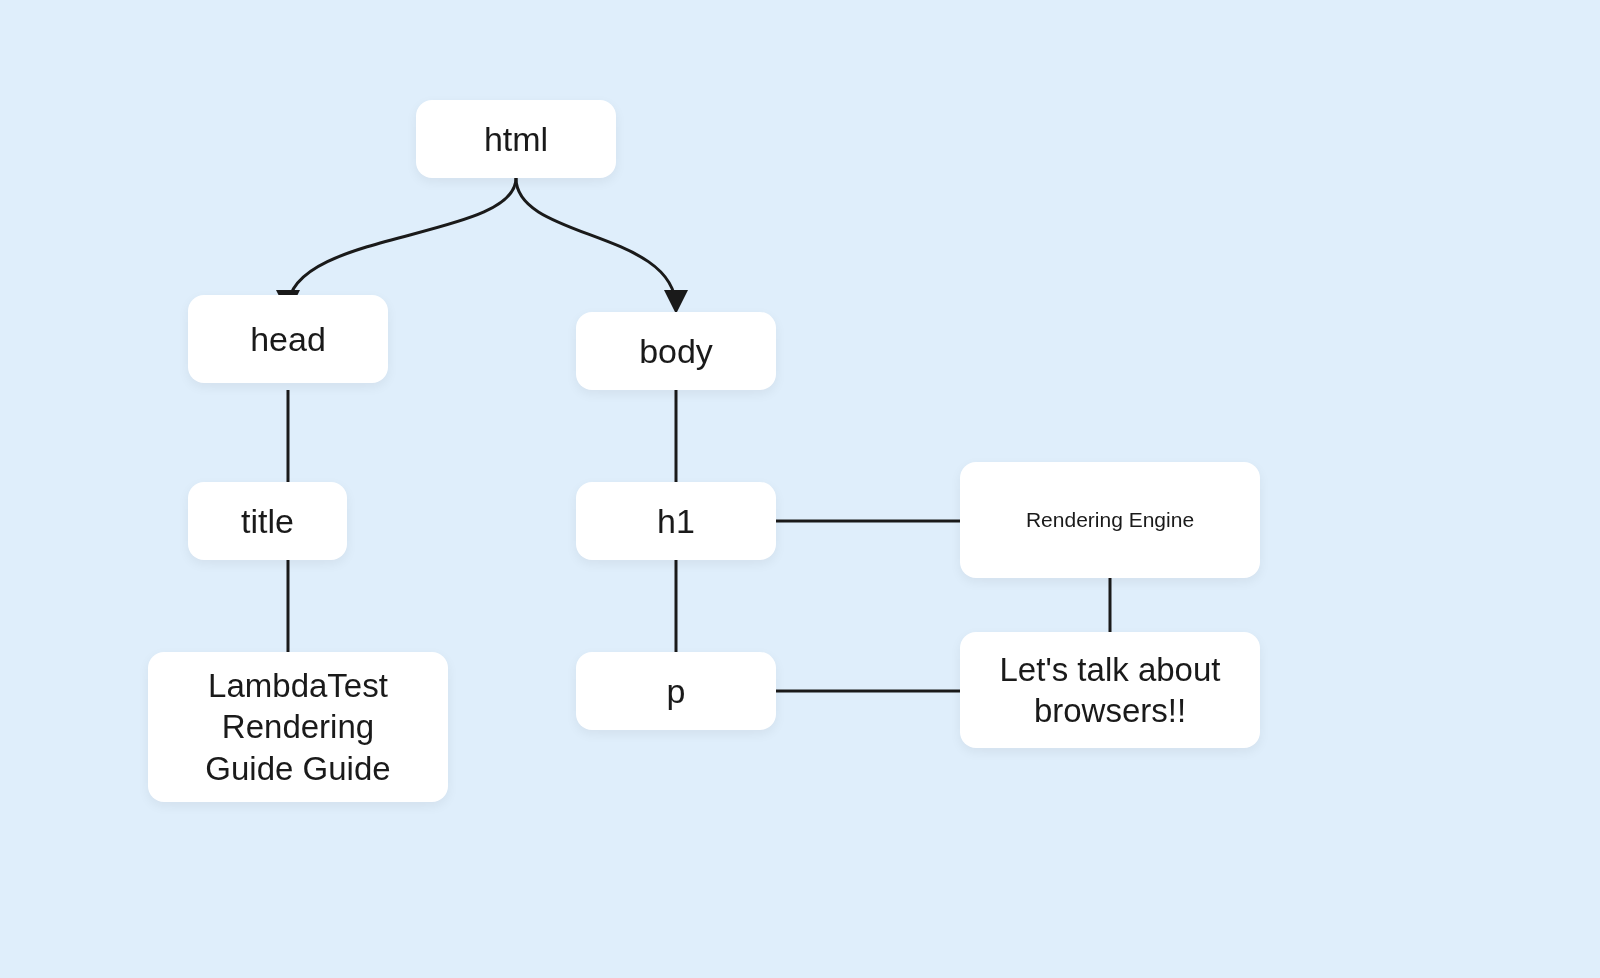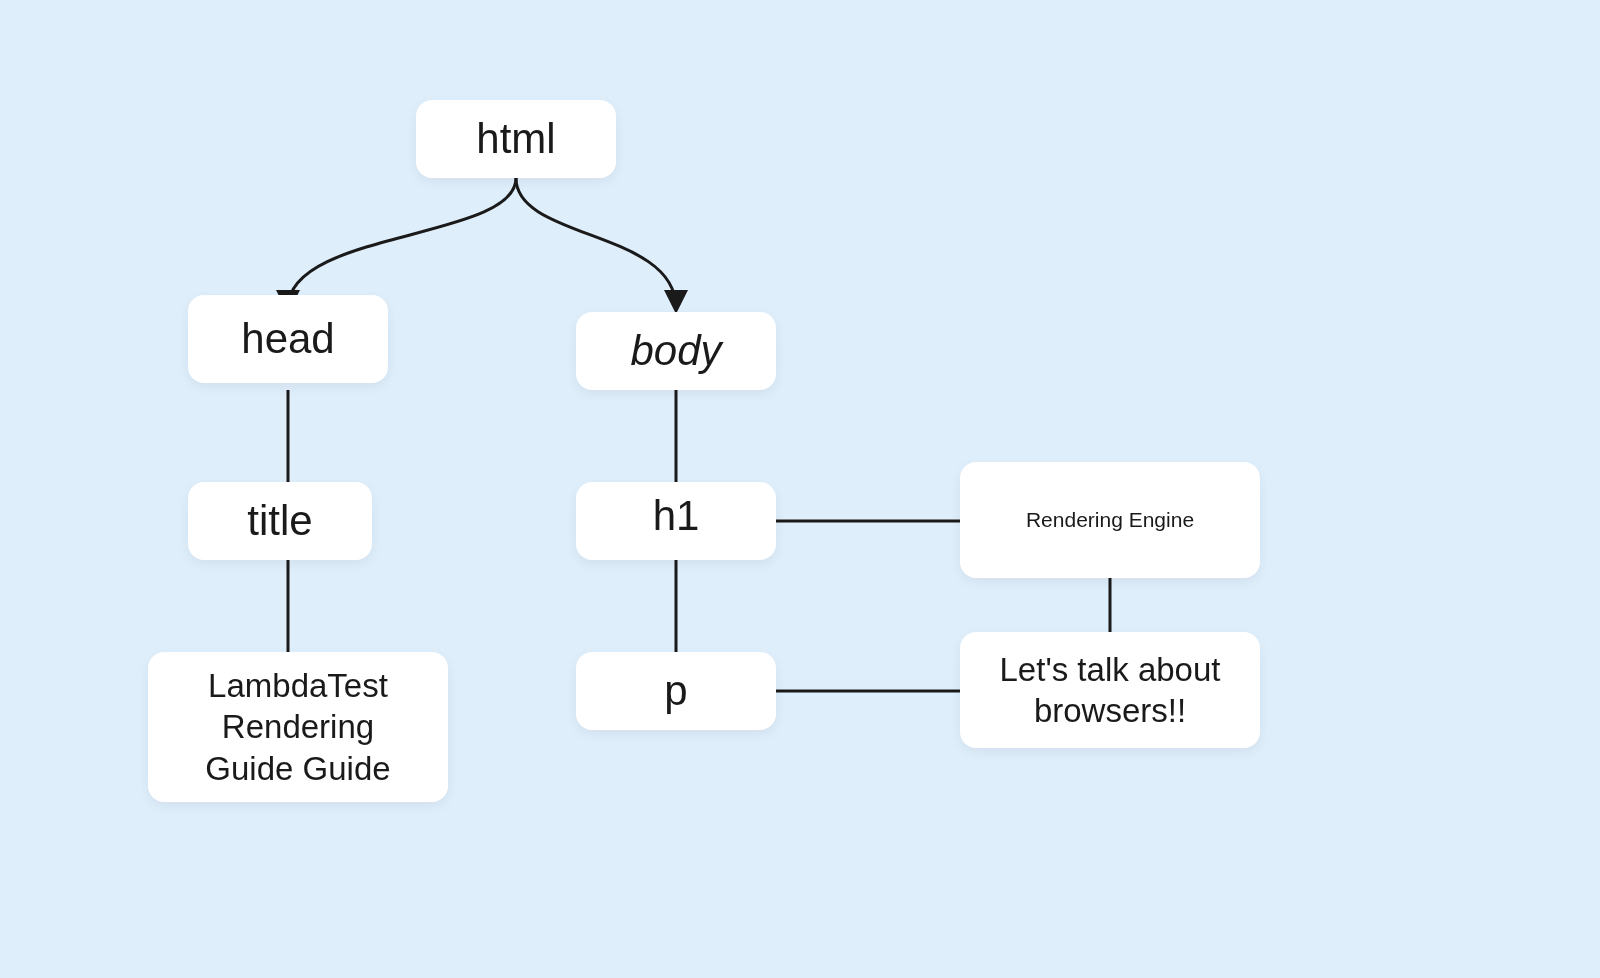--- a/index.html
+++ b/index.html
@@ -15,21 +15,21 @@
       position: relative;
     }
     .node {
       position: absolute;
       background: #ffffff;
       border-radius: 16px;
       display: flex;
       align-items: center;
       justify-content: center;
       text-align: center;
-      font-size: 42px;
+      font-size: 34px;
       color: #1a1a1a;
       padding: 18px 28px;
       box-shadow: 0 4px 12px rgba(0,0,0,0.06);
       line-height: 1.25;
     }
     .node-html {
       left: 416px;
       top: 100px;
       width: 200px;
       height: 78px;
@@ -38,26 +38,25 @@
       left: 188px;
       top: 295px;
       width: 200px;
       height: 88px;
     }
     .node-body {
       left: 576px;
       top: 312px;
       width: 200px;
       height: 78px;
-      font-style: italic;
     }
     .node-title {
       left: 188px;
       top: 482px;
-      width: 184px;
+      width: 159px;
       height: 78px;
     }
     .node-h1 {
       left: 576px;
       top: 482px;
       width: 200px;
       height: 78px;
       align-items: flex-end;
     }
     .node-p {

